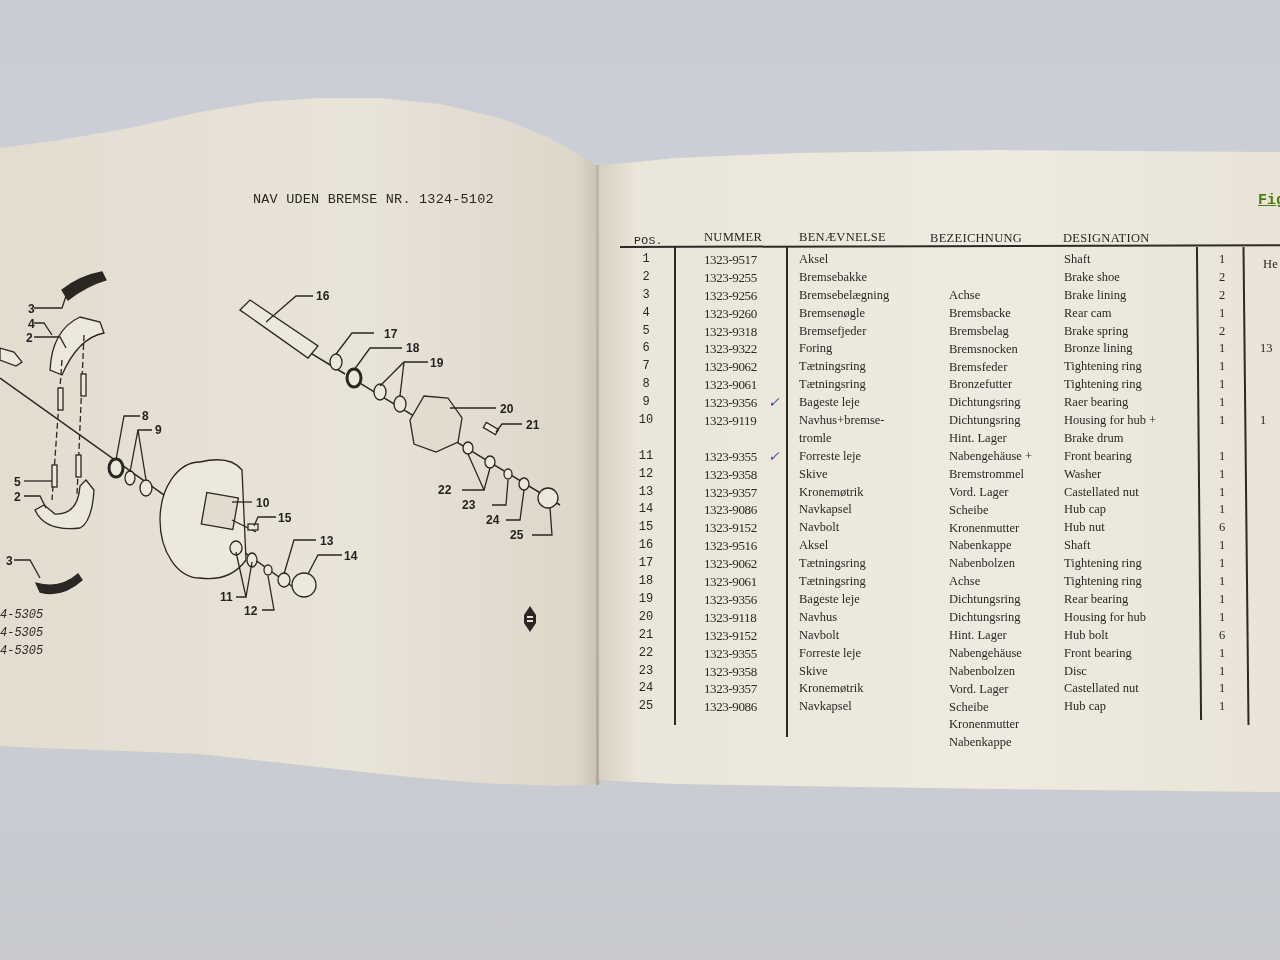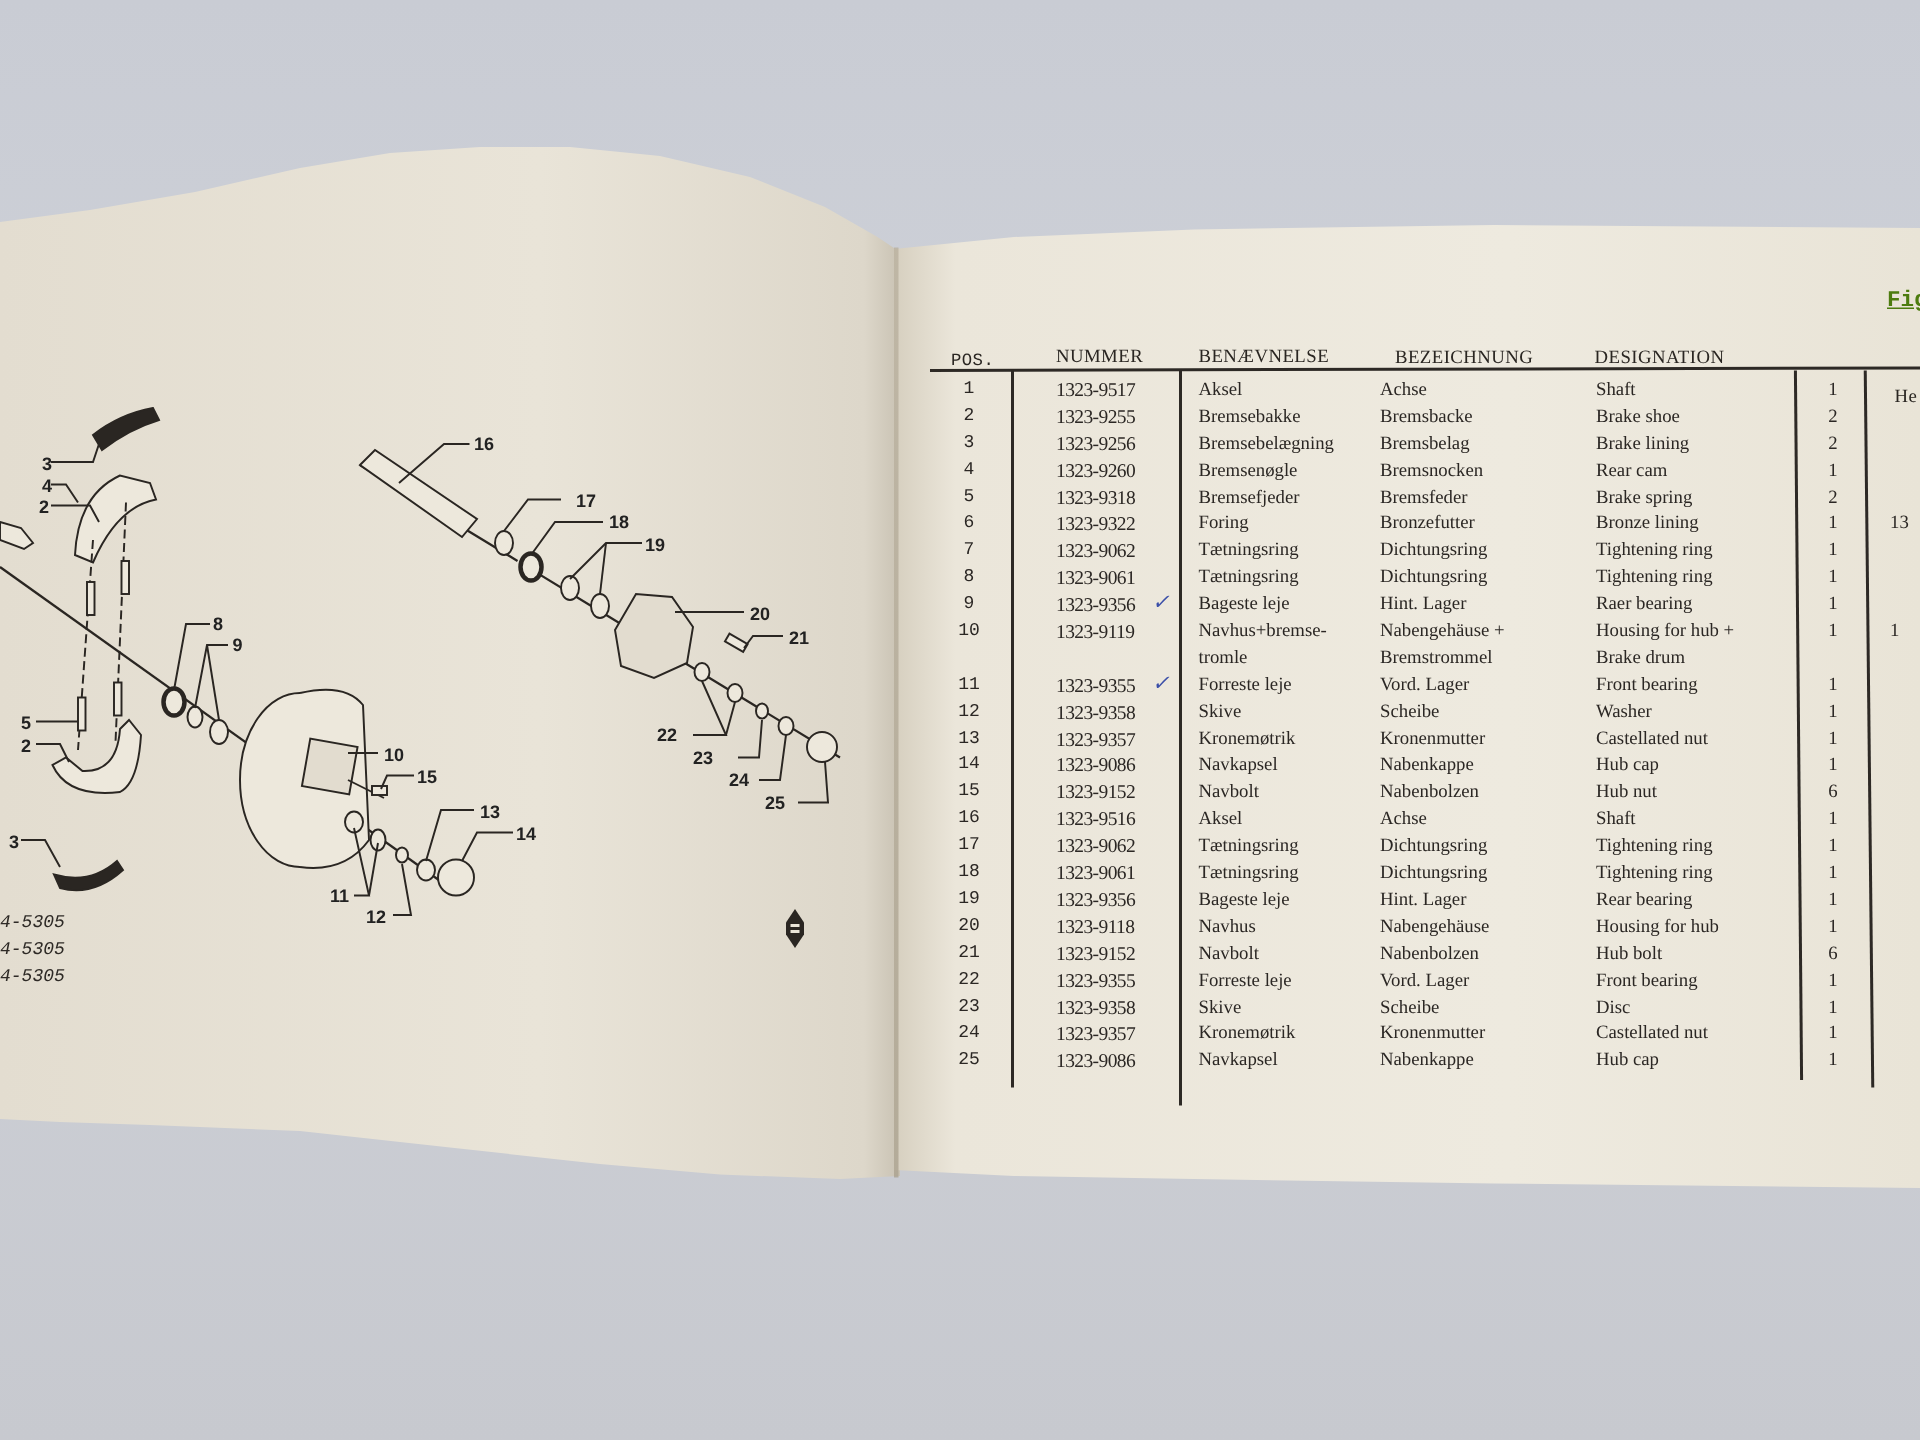--- a/index.html
+++ b/index.html
@@ -62,35 +62,36 @@
     .rows { position: absolute; left: 612px; top: 251px; width: 668px; }
     .row {
       position: relative; height: 17.9px;
       font-family: "Liberation Serif", serif; font-size: 12.5px; color: #2b2724;
     }
     .row.tall { height: 35.8px; }
     .row span { position: absolute; top: 0; white-space: nowrap; line-height: 17.9px; }
     .c-pos { left: 20px; width: 28px; text-align: center; font-family: "Liberation Mono", monospace; font-size: 12px; }
     .c-num { left: 92px; font-family: Liberation Serif, serif; font-size: 13px; letter-spacing: -0.4px; }
     .c-da { left: 187px; }
-    .c-de { left: 308px; }
+    .c-de { left: 337px; margin-top: 36px; }
     .c-en { left: 452px; }
     .c-qty { left: 600px; width: 20px; text-align: center; }
     .c-extra { left: 648px; }
     .second { position: absolute; top: 17.9px !important; }
     .check { position: absolute; left: 156px; top: -2px; color: #3b4fa8; font-size: 14px; font-style: italic; }
   </style>
 </head>
 <body>
 
 <div class="page-left"></div>
 <div class="page-right"></div>
 <div class="gutter"></div>
 
 <div class="title-block">
+  <div>NAV UDEN BREMSE NR. 1324-5102</div>
 </div>
 
 <svg class="diagram" viewBox="0 270 580 400" width="580" height="400">
   <g stroke="#2a2622" fill="none" stroke-width="1.3">
 
     <line x1="0" y1="378" x2="300" y2="592" stroke-width="1.5"></line>
     <line x1="240" y1="310" x2="560" y2="505" stroke-width="1.5" stroke-dasharray="60 3"></line>
 
     <path d="M62 290 Q80 276 102 272 L106 280 Q86 286 68 300 Z" fill="#2a2622"></path>
 

